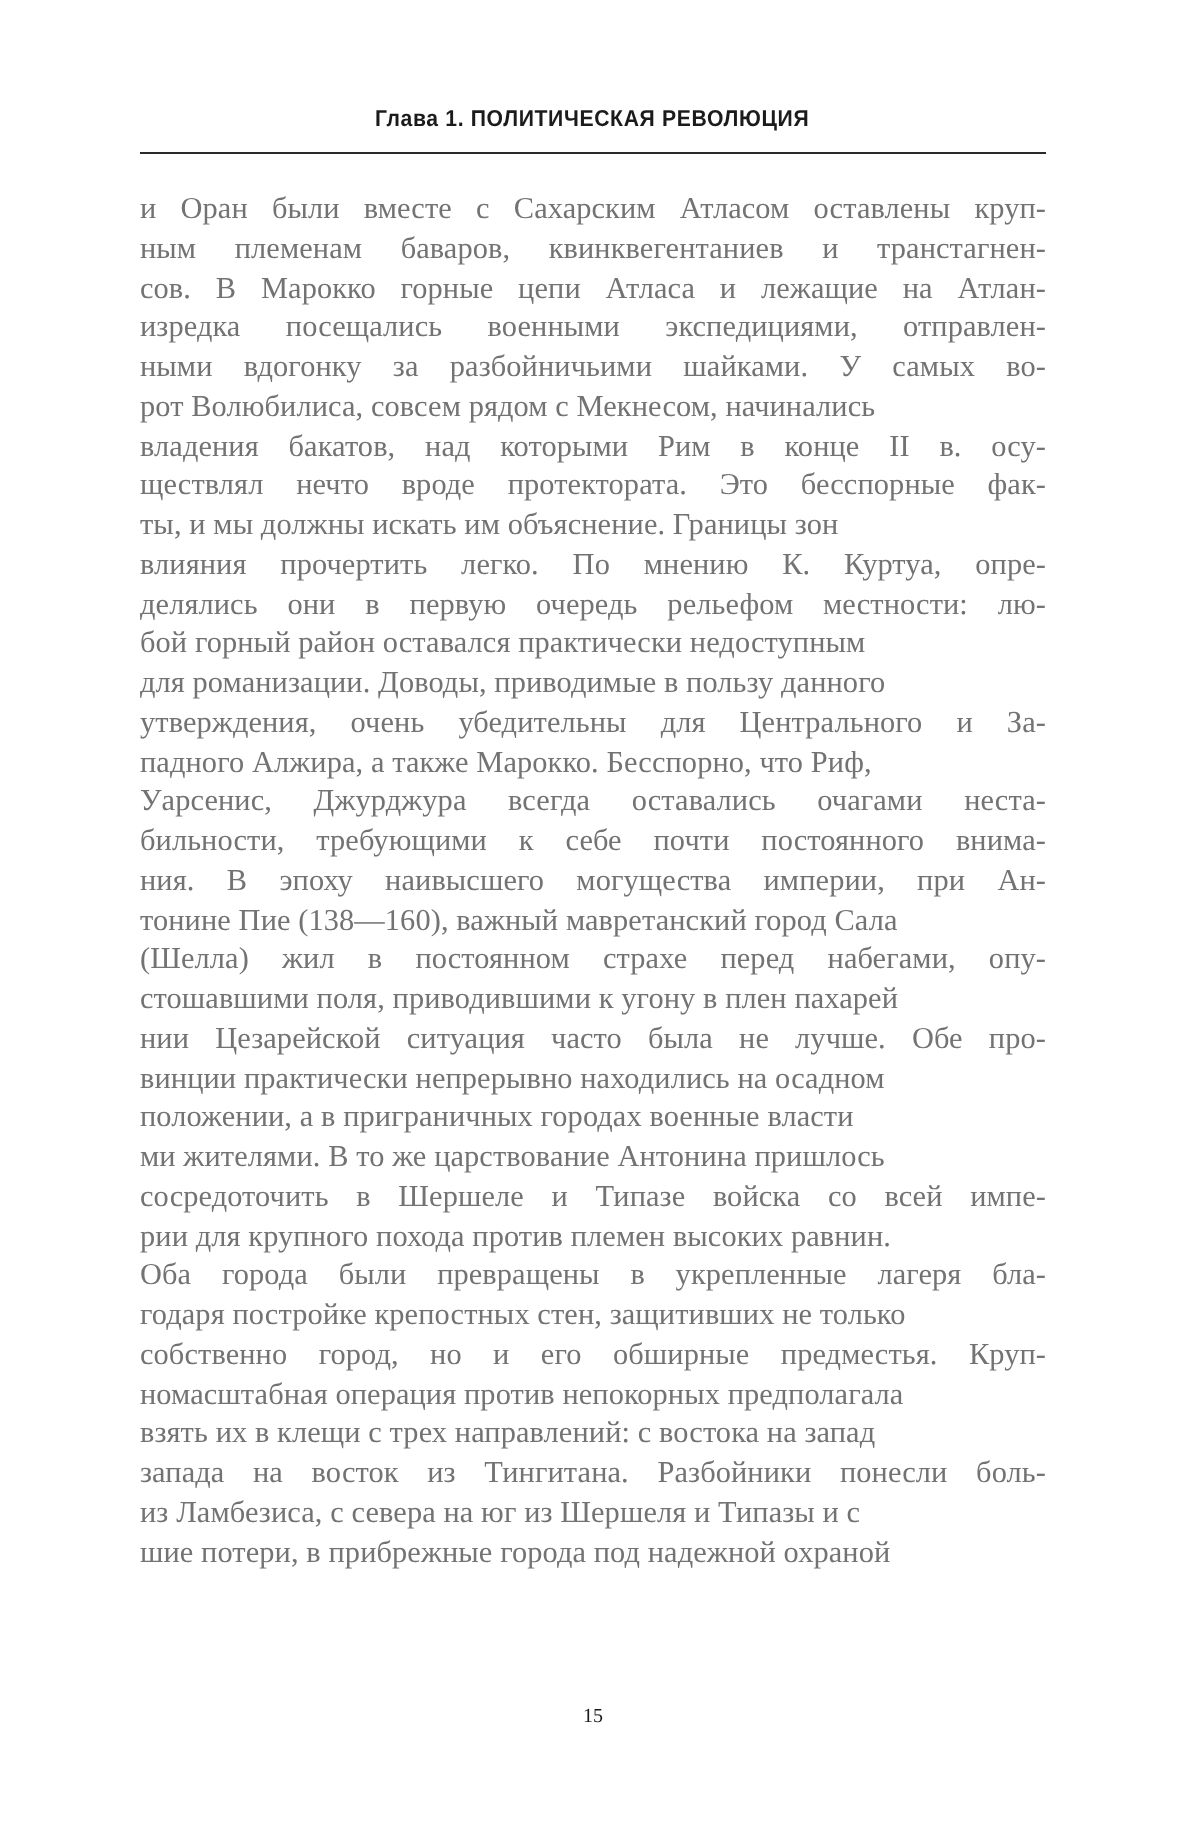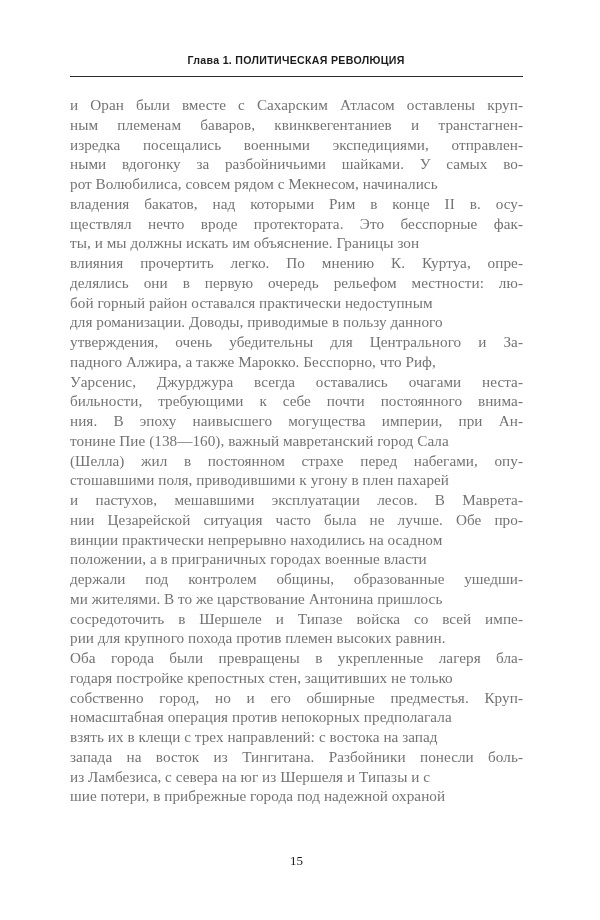--- a/index.html
+++ b/index.html
@@ -76,61 +76,60 @@
     text-align-last: left;
   }
 
   
   .folio {
     position: absolute;
     left: 70px;
     top: 853px;
     width: 453px;
     text-align: center;
-    font-size: 13px;
+    font-size: 10px;
     color: #1a1a1a;
   }
 </style>
 </head>
 <body>
 
 <div class="page">
 
   <div class="running-head">
     <span class="running-head-text">Глава 1. ПОЛИТИЧЕСКАЯ РЕВОЛЮЦИЯ</span>
   </div>
 
   <div class="head-rule"></div>
 
   <div class="textblock">
       <div class="line justify">и Оран были вместе с Сахарским Атласом оставлены круп-</div>
       <div class="line justify">ным племенам баваров, квинквегентаниев и транстагнен-</div>
+      <div class="line justify">сов. В Марокко горные цепи Атласа и лежащие на Атлан-</div>
       <div class="line justify">изредка посещались военными экспедициями, отправлен-</div>
       <div class="line justify">ными вдогонку за разбойничьими шайками. У самых во-</div>
       <div class="line flush-left">рот Волюбилиса, совсем рядом с Мекнесом, начинались</div>
       <div class="line justify">владения бакатов, над которыми Рим в конце II в. осу-</div>
       <div class="line justify">ществлял нечто вроде протектората. Это бесспорные фак-</div>
       <div class="line flush-left">ты, и мы должны искать им объяснение. Границы зон</div>
       <div class="line justify">влияния прочертить легко. По мнению К. Куртуа, опре-</div>
       <div class="line justify">делялись они в первую очередь рельефом местности: лю-</div>
       <div class="line flush-left">бой горный район оставался практически недоступным</div>
       <div class="line flush-left">для романизации. Доводы, приводимые в пользу данного</div>
       <div class="line justify">утверждения, очень убедительны для Центрального и За-</div>
       <div class="line flush-left">падного Алжира, а также Марокко. Бесспорно, что Риф,</div>
       <div class="line justify">Уарсенис, Джурджура всегда оставались очагами неста-</div>
       <div class="line justify">бильности, требующими к себе почти постоянного внима-</div>
       <div class="line justify">ния. В эпоху наивысшего могущества империи, при Ан-</div>
       <div class="line flush-left">тонине Пие (138—160), важный мавретанский город Сала</div>
       <div class="line justify">(Шелла) жил в постоянном страхе перед набегами, опу-</div>
       <div class="line flush-left">стошавшими поля, приводившими к угону в плен пахарей</div>
-      <div class="line justify">и пастухов, мешавшими эксплуатации лесов. В Маврета-</div>
       <div class="line justify">нии Цезарейской ситуация часто была не лучше. Обе про-</div>
       <div class="line flush-left">винции практически непрерывно находились на осадном</div>
       <div class="line flush-left">положении, а в приграничных городах военные власти</div>
-      <div class="line justify">держали под контролем общины, образованные ушедши-</div>
       <div class="line flush-left">ми жителями. В то же царствование Антонина пришлось</div>
       <div class="line justify">сосредоточить в Шершеле и Типазе войска со всей импе-</div>
       <div class="line flush-left">рии для крупного похода против племен высоких равнин.</div>
       <div class="line justify">Оба города были превращены в укрепленные лагеря бла-</div>
       <div class="line flush-left">годаря постройке крепостных стен, защитивших не только</div>
       <div class="line justify">собственно город, но и его обширные предместья. Круп-</div>
       <div class="line flush-left">номасштабная операция против непокорных предполагала</div>
       <div class="line flush-left">взять их в клещи с трех направлений: с востока на запад</div>
       <div class="line justify">запада на восток из Тингитана. Разбойники понесли боль-</div>
       <div class="line flush-left">из Ламбезиса, с севера на юг из Шершеля и Типазы и с</div>

